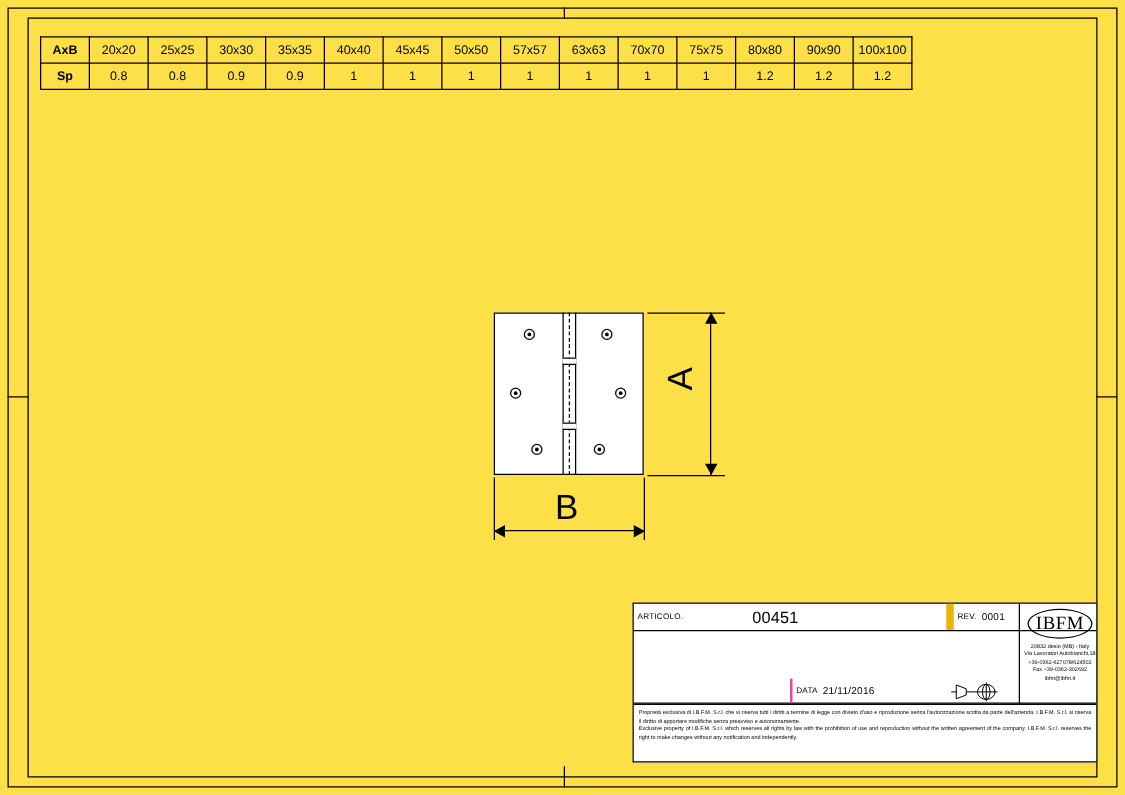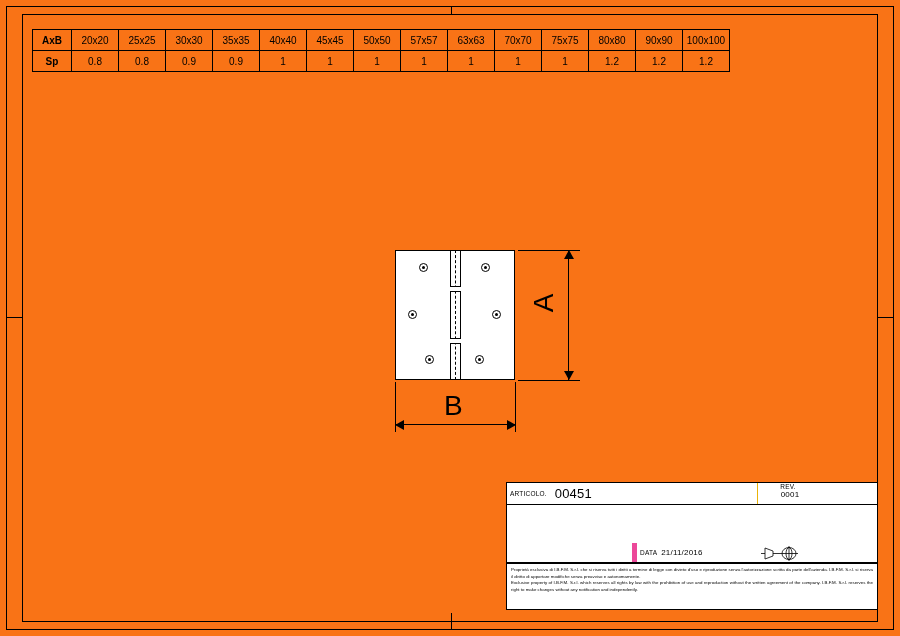--- a/index.html
+++ b/index.html
@@ -11,21 +11,21 @@
     width: 900px;
     height: 636px;
     font-family: "Liberation Sans", sans-serif;
     color: #000;
     overflow: hidden;
   }
   #sheet {
     position: relative;
     width: 900px;
     height: 636px;
-    background: #f97316;
+    background: #fde047;
   }
 
   
   .frame-outer {
     position: absolute;
     left: 6px;
     top: 6px;
     width: 888px;
     height: 624px;
     border: 1px solid #000;
@@ -246,21 +246,21 @@
     display: flex;
     align-items: center;
     padding-left: 3px;
     font-size: 6.5px;
     letter-spacing: 0.2px;
   }
   .tb-key { color: #000; }
   .tb-val { font-size: 8px; padding-left: 4px; }
 
   .tb-left-col { left: 0; width: 250px; }
-  .tb-mid-col  { left: 250px; width: 58px; border-left: 1px solid #eab308; flex-direction: column; }
+  .tb-mid-col  { left: 250px; width: 58px; border-left: 6px solid #eab308; }
   .tb-logo {
     position: absolute;
     left: 308px;
     top: 0;
     width: 64px;
     height: 80px;
     border-left: 1px solid #000;
     box-sizing: border-box;
     text-align: center;
   }
@@ -392,51 +392,61 @@
   <div class="dim-h"></div>
   <div class="arrow-left"></div>
   <div class="arrow-right"></div>
   <div class="label-B">B</div>
 
   <div class="title-block">
 
     <div class="tb-row tb-r1">
       <div class="tb-cell tb-left-col">
         <span class="tb-key">ARTICOLO.</span>
-        <span class="tb-val" style="font-size:13px; font-family:'Liberation Sans',sans-serif; padding-left:8px;">00451</span>
+        <span class="tb-val" style="font-size:13px; font-family:'Liberation Sans',sans-serif; padding-left:8px;margin-left:47px;">00451</span>
       </div>
       <div class="tb-cell tb-mid-col">
         <span class="tb-key">REV.</span>
         <span class="tb-val">0001</span>
       </div>
     </div>
 
 
 
     <div class="tb-row tb-r4">
-      <div class="tb-cell" style="left:125px; width:125px; border-left:5px solid #ec4899;text-align:center;">
+      <div class="tb-cell" style="left:125px; width:125px; border-left:2px solid #ec4899;text-align:center;">
         <span class="tb-key">DATA</span>
         <span class="tb-val">21/11/2016</span>
       </div>
     </div>
 
     <div class="proj-symbol">
       <svg width="54" height="17" viewBox="0 0 54 17">
         <g stroke="#000" fill="none" stroke-width="0.8">
           <path d="M6 3 L14 6 L14 11 L6 14 Z"></path>
           <line x1="2" y1="8.5" x2="6" y2="8.5"></line>
           <line x1="14" y1="8.5" x2="22" y2="8.5"></line>
           <ellipse cx="30" cy="8.5" rx="7" ry="6"></ellipse>
           <ellipse cx="30" cy="8.5" rx="3" ry="6"></ellipse>
           <line x1="22" y1="8.5" x2="39" y2="8.5"></line>
           <line x1="30" y1="1" x2="30" y2="16"></line>
         </g>
       </svg>
     </div>
 
+    <div class="tb-logo">
+      <div class="logo-oval">IBFM</div>
+      <div class="logo-addr">
+        <div>20832 desio (MB) - Italy</div>
+        <div>Via Lavoratori Autobianchi,18</div>
+        <div>+39-0362-627078/624502</div>
+        <div>Fax +39-0362-302692</div>
+        <div>ibfm@ibfm.it</div>
+      </div>
+    </div>
 
     <div class="tb-legal">
       <div>Proprietà esclusiva di I.B.F.M. S.r.l. che si riserva tutti i diritti a termine di legge con divieto d'uso e riproduzione senza l'autorizzazione scritta da parte dell'azienda. I.B.F.M. S.r.l. si riserva il diritto di apportare modifiche senza preavviso e autonomamente.</div>
       <div>Exclusive property of I.B.F.M. S.r.l. which reserves all rights by law with the prohibition of use and reproduction without the written agreement of the company. I.B.F.M. S.r.l. reserves the right to make changes without any notification and independently.</div>
     </div>
   </div>
 
 </div>
 
 </body></html>

